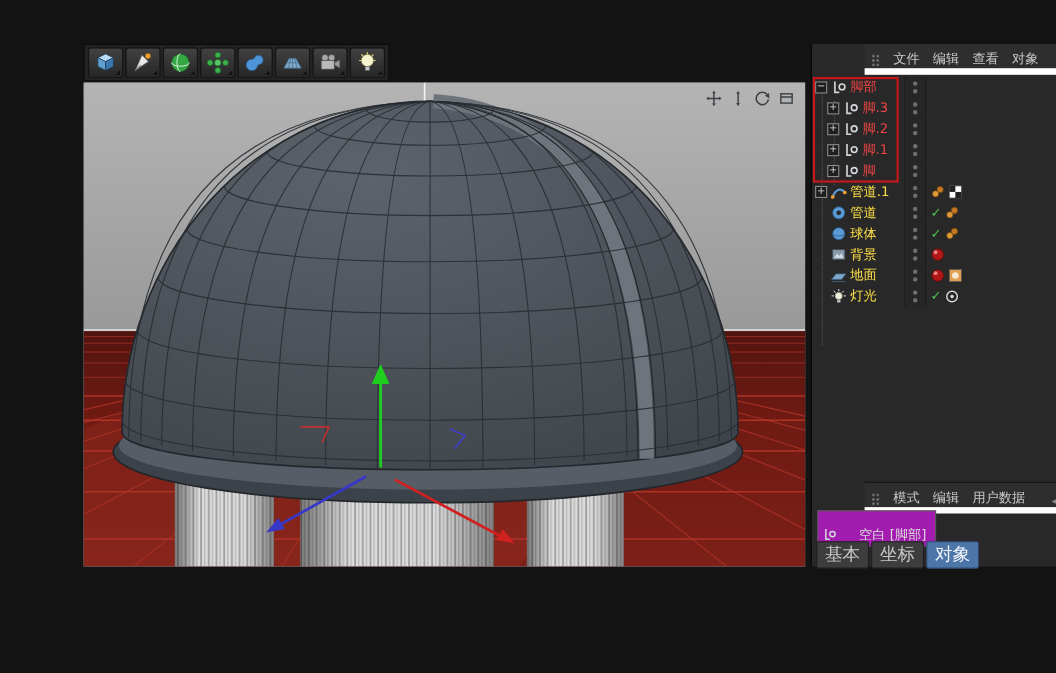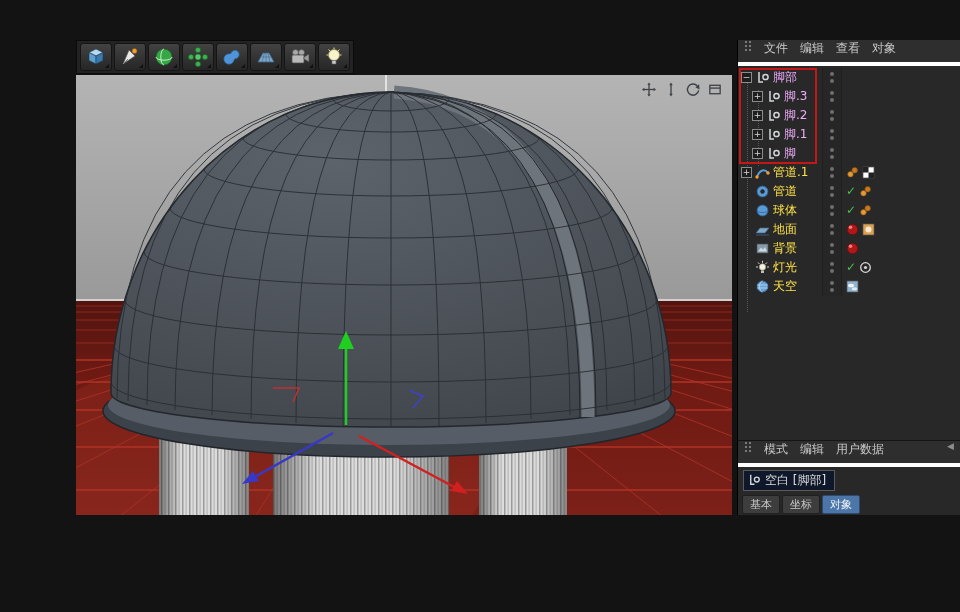--- a/index.html
+++ b/index.html
@@ -19,22 +19,22 @@
   
   .viewport{position:absolute;left:76px;top:75px;width:656px;height:440px;background:#a2a2a2;}
   .viewport > svg.scene{position:absolute;left:0;top:0;}
   .vnav{position:absolute;top:7px;right:8px;display:flex;gap:5px;z-index:3;}
   .vnav .nbtn{width:17px;height:15px;background:transparent;border:0;padding:0;cursor:pointer;}
   .vnav svg{width:16px;height:15px;display:block;}
 
   
   .rpanel{position:absolute;left:737px;top:40px;width:223px;height:475px;background:#282828;
           display:flex;flex-direction:column;border-left:1px solid #000;box-sizing:border-box;}
-  .menubar{height:22px;flex:none;background:#2e2e2e;border-bottom:4px solid #ffffff;
-           display:flex;align-items:flex-start;gap:12px;padding:0 6px;font-size:12px;color:#c8c8c8;}
+  .menubar{height:22px;flex:none;background:#2e2e2e;border-bottom:6px solid #ffffff;
+           display:flex;align-items:flex-end;gap:12px;padding:0 6px;font-size:12px;color:#c8c8c8;margin-left:48px;}
   .grip{width:8px;height:13px;flex:none;
         background-image:radial-gradient(#7a7a7a 1px,transparent 1.2px);background-size:4px 4px;}
   .menu-item{cursor:default;white-space:nowrap;}
 
   .tree{position:relative;flex:none;height:251px;padding-top:2px;box-sizing:border-box;}
   .tree::before{content:"";position:absolute;left:9px;top:6px;height:240px;
                 border-left:1px dotted #585858;}
   .tree::after{content:"";position:absolute;left:20px;top:24px;height:76px;
                border-left:1px dotted #585858;}
   .trow{height:19px;display:flex;align-items:stretch;position:relative;z-index:1;}
@@ -46,39 +46,39 @@
   .vdot{width:4px;height:4px;border-radius:50%;background:#6f6f6f;}
   .c-tags{flex:1;display:flex;align-items:center;gap:3px;padding-left:4px;}
   .expander{width:11px;height:11px;flex:none;box-sizing:border-box;border:1px solid #8c8c8c;
             background:#1e1e1e;color:#d8d8d8;font-size:9px;line-height:8px;text-align:center;
             margin-right:3px;cursor:pointer;}
   .exp-spacer{width:14px;flex:none;}
   .lvl1 .expander{margin-left:11px;}
   .obj-icon{width:15px;height:15px;flex:none;margin-right:3px;}
   .obj-icon svg{width:15px;height:15px;display:block;}
   .obj-label{font-size:12px;color:#fde047;white-space:nowrap;}
-  .obj-label.sel{color:#f0abfc;}
+  .obj-label.sel{color:#ef4444;}
   .tag{width:13px;height:13px;flex:none;cursor:pointer;}
   .tag svg{width:13px;height:13px;display:block;}
   .gcheck{color:#4cc04c;font-size:12px;font-weight:bold;line-height:13px;cursor:pointer;}
   .annot{position:absolute;left:1px;top:2px;width:78px;height:96px;
          border:2px solid #c41818;box-sizing:border-box;pointer-events:none;z-index:6;}
 
   .filler{flex:1;}
 
   
   .am-menubar{border-top:1px solid #151515;}
   .am-menubar .spacer{flex:1;}
   .am-arrow{color:#8d8d8d;font-size:9px;cursor:pointer;}
   .am-objrow{height:26px;flex:none;display:flex;align-items:center;padding:0 5px;background:#282828;}
-  .am-field{display:flex;align-items:center;gap:4px;border:1px solid #5a5a5a;background:#0f172a;
-            height:19px;padding:0 8px 0 3px;font-size:12px;color:#dcdcdc;}
+  .am-field{display:flex;align-items:center;gap:20px;border:1px solid #5a5a5a;background:#a21caf;
+            height:19px;padding:12px 8px 0 3px;font-size:12px;color:#dcdcdc;}
   .am-field svg{width:14px;height:14px;display:block;}
   .am-tabs{height:22px;flex:none;display:flex;align-items:center;gap:2px;padding:0 4px;}
-  .tab{font-size:11px;color:#c8c8c8;background:#3d3d3d;border:1px solid #1f1f1f;
+  .tab{font-size:16px;color:#c8c8c8;background:#3d3d3d;border:1px solid #1f1f1f;
        border-radius:2px;padding:1px 7px;cursor:pointer;}
   .tab.active{background:#4d76a8;color:#f2f7fd;border-color:#2d4a70;}
 </style>
 </head>
 <body>
 
 <div class="stage">
 
   <div class="toolbar">
     <button class="tbtn">
@@ -505,20 +505,45 @@
               </svg>
           </span>
         </div>
       </div>
 
       <div class="trow">
         <div class="c-name">
           <span class="exp-spacer"></span>
           <span class="obj-icon">
             <svg viewBox="0 0 15 15">
+              <rect x="2" y="3" width="11" height="9" fill="#8899a8" stroke="#44505c" stroke-width=".7"></rect>
+              <path d="M3,10.5 L6,6.5 L8,8.5 L10,6 L12,10.5 Z" fill="#cfd8e0"></path>
+              </svg>
+          </span>
+          <span class="obj-label">背景</span>
+        </div>
+        <div class="c-dots">
+            <i class="vdot"></i>
+            <i class="vdot"></i>
+          </div>
+        <div class="c-tags">
+          <span class="tag">
+            <svg viewBox="0 0 13 13">
+              <circle cx="6.5" cy="6.5" r="5.3" fill="#b01818" stroke="#5e0c0c" stroke-width=".7"></circle>
+              <circle cx="4.5" cy="4.3" r="1.8" fill="#f08080"></circle>
+              </svg>
+          </span>
+        </div>
+      </div>
+
+      <div class="trow">
+        <div class="c-name">
+          <span class="exp-spacer"></span>
+          <span class="obj-icon">
+            <svg viewBox="0 0 15 15">
               <polygon points="1,11 5,6 14,6 10,11" fill="#7fa8c8" stroke="#3c6688" stroke-width=".7"></polygon>
               <line x1="1" y1="13" x2="14" y2="13" stroke="#3c6688" stroke-width=".8"></line>
               </svg>
           </span>
           <span class="obj-label">地面</span>
         </div>
         <div class="c-dots">
             <i class="vdot"></i>
             <i class="vdot"></i>
           </div>
@@ -526,45 +551,20 @@
           <span class="tag">
             <svg viewBox="0 0 13 13">
               <circle cx="6.5" cy="6.5" r="5.3" fill="#b01818" stroke="#5e0c0c" stroke-width=".7"></circle>
               <circle cx="4.5" cy="4.3" r="1.8" fill="#f08080"></circle>
               </svg>
           </span>
           <span class="tag">
             <svg viewBox="0 0 13 13">
               <rect x="1" y="1" width="11" height="11" fill="#e0a050" stroke="#555" stroke-width=".7"></rect>
               <circle cx="6.5" cy="6.5" r="3" fill="#f6ead5"></circle>
-              </svg>
-          </span>
-        </div>
-      </div>
-
-      <div class="trow">
-        <div class="c-name">
-          <span class="exp-spacer"></span>
-          <span class="obj-icon">
-            <svg viewBox="0 0 15 15">
-              <rect x="2" y="3" width="11" height="9" fill="#8899a8" stroke="#44505c" stroke-width=".7"></rect>
-              <path d="M3,10.5 L6,6.5 L8,8.5 L10,6 L12,10.5 Z" fill="#cfd8e0"></path>
-              </svg>
-          </span>
-          <span class="obj-label">背景</span>
-        </div>
-        <div class="c-dots">
-            <i class="vdot"></i>
-            <i class="vdot"></i>
-          </div>
-        <div class="c-tags">
-          <span class="tag">
-            <svg viewBox="0 0 13 13">
-              <circle cx="6.5" cy="6.5" r="5.3" fill="#b01818" stroke="#5e0c0c" stroke-width=".7"></circle>
-              <circle cx="4.5" cy="4.3" r="1.8" fill="#f08080"></circle>
               </svg>
           </span>
         </div>
       </div>
 
       <div class="trow">
         <div class="c-name">
           <span class="exp-spacer"></span>
           <span class="obj-icon">
             <svg viewBox="0 0 15 15">
@@ -589,46 +589,20 @@
           <span class="gcheck">✓</span>
           <span class="tag">
             <svg viewBox="0 0 13 13">
               <circle cx="6.5" cy="6.5" r="4.8" fill="none" stroke="#d8d8d8" stroke-width="1.3"></circle>
               <circle cx="6.5" cy="6.5" r="1.6" fill="#d8d8d8"></circle>
               </svg>
           </span>
         </div>
       </div>
 
-      <div class="trow">
-        <div class="c-name">
-          <span class="exp-spacer"></span>
-          <span class="obj-icon">
-            <svg viewBox="0 0 15 15">
-              <circle cx="7.5" cy="7.5" r="5.5" fill="#6aa2d8" stroke="#2a5a8a" stroke-width=".8"></circle>
-              <path d="M2.2,6 H12.8 M2.2,9 H12.8" stroke="#bcd8f0" stroke-width=".8"></path>
-              <path d="M7.5,2 A3 5.5 0 0 0 7.5,13" fill="none" stroke="#bcd8f0" stroke-width=".8"></path>
-              </svg>
-          </span>
-          <span class="obj-label">天空</span>
-        </div>
-        <div class="c-dots">
-            <i class="vdot"></i>
-            <i class="vdot"></i>
-          </div>
-        <div class="c-tags">
-          <span class="tag">
-            <svg viewBox="0 0 13 13">
-              <rect x="1" y="1" width="11" height="11" fill="#8fb4d0" stroke="#555" stroke-width=".7"></rect>
-              <ellipse cx="5" cy="5.5" rx="3" ry="1.8" fill="#f0f4f8"></ellipse>
-              <ellipse cx="8.5" cy="8.8" rx="2.8" ry="1.6" fill="#e2e9f0"></ellipse>
-              </svg>
-          </span>
-        </div>
-      </div>
 
 
       <div class="annot"></div>
     </div>
 
     <div class="filler"></div>
 
     <div class="menubar am-menubar">
       <span class="grip"></span>
       <span class="menu-item">模式</span>

